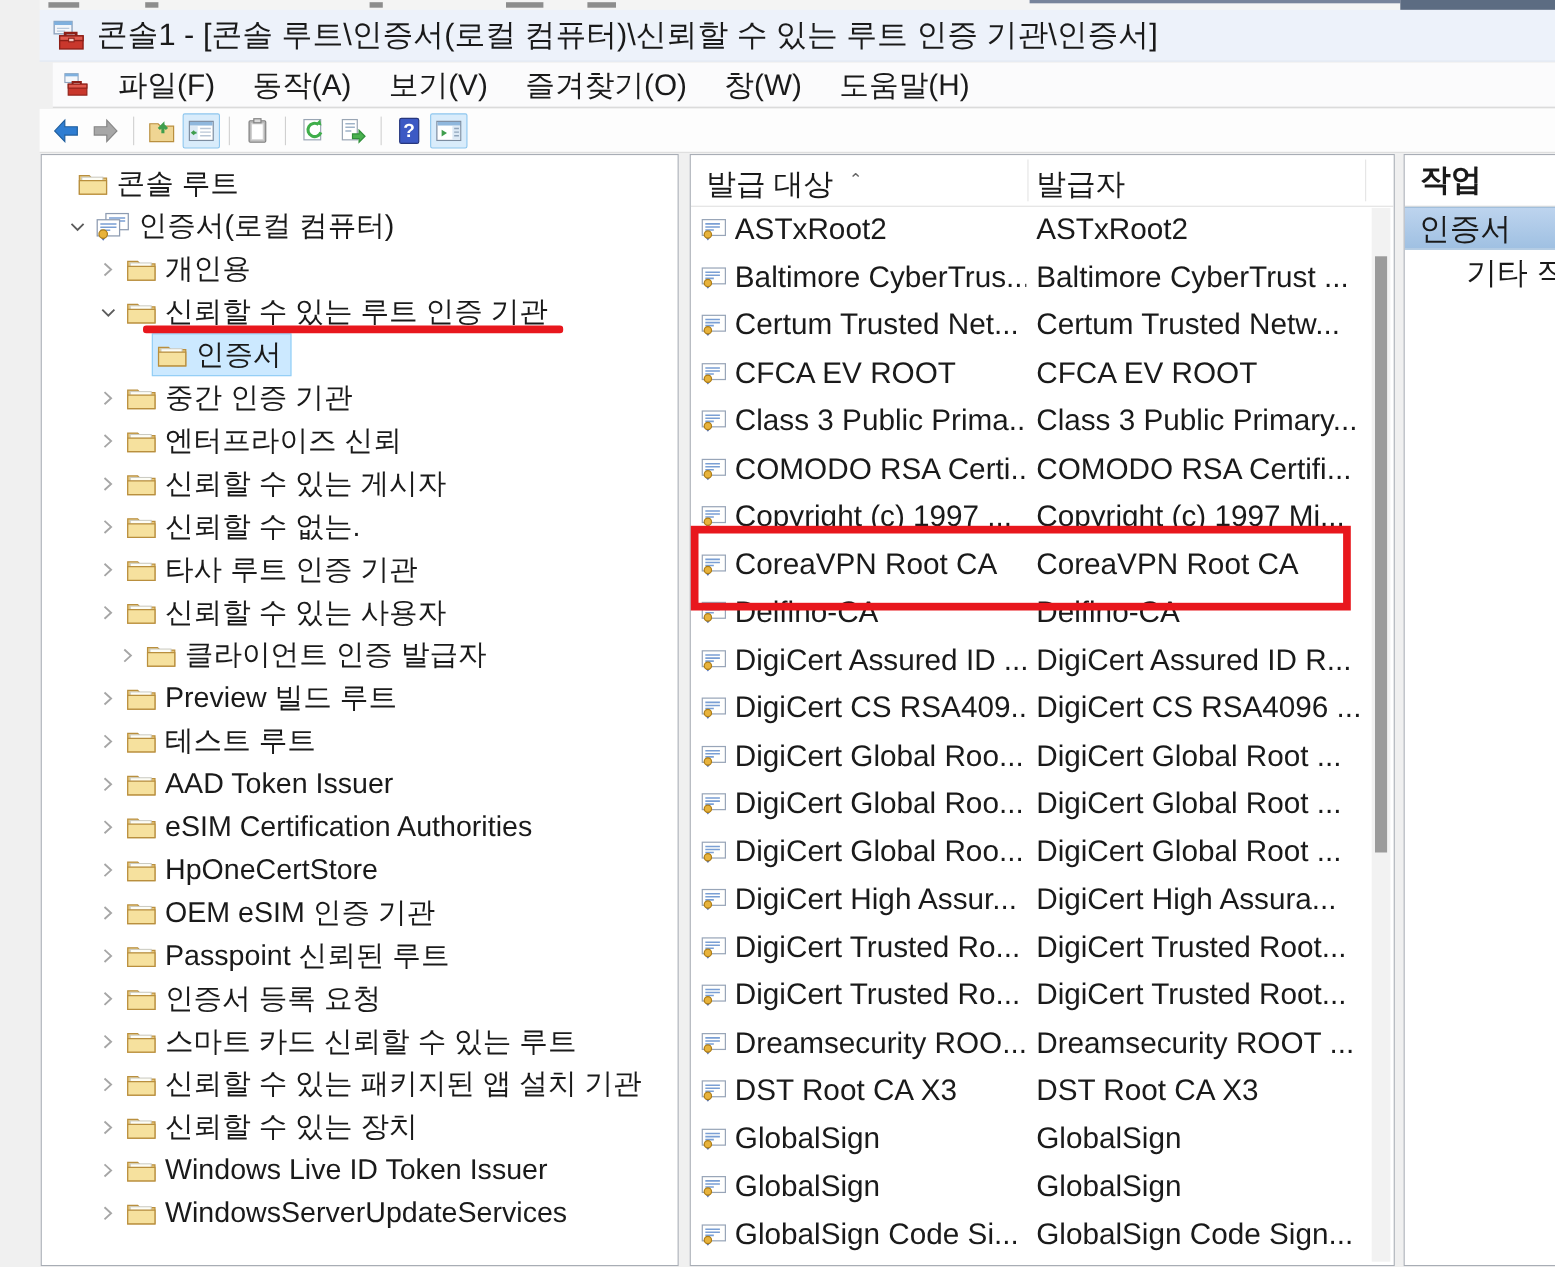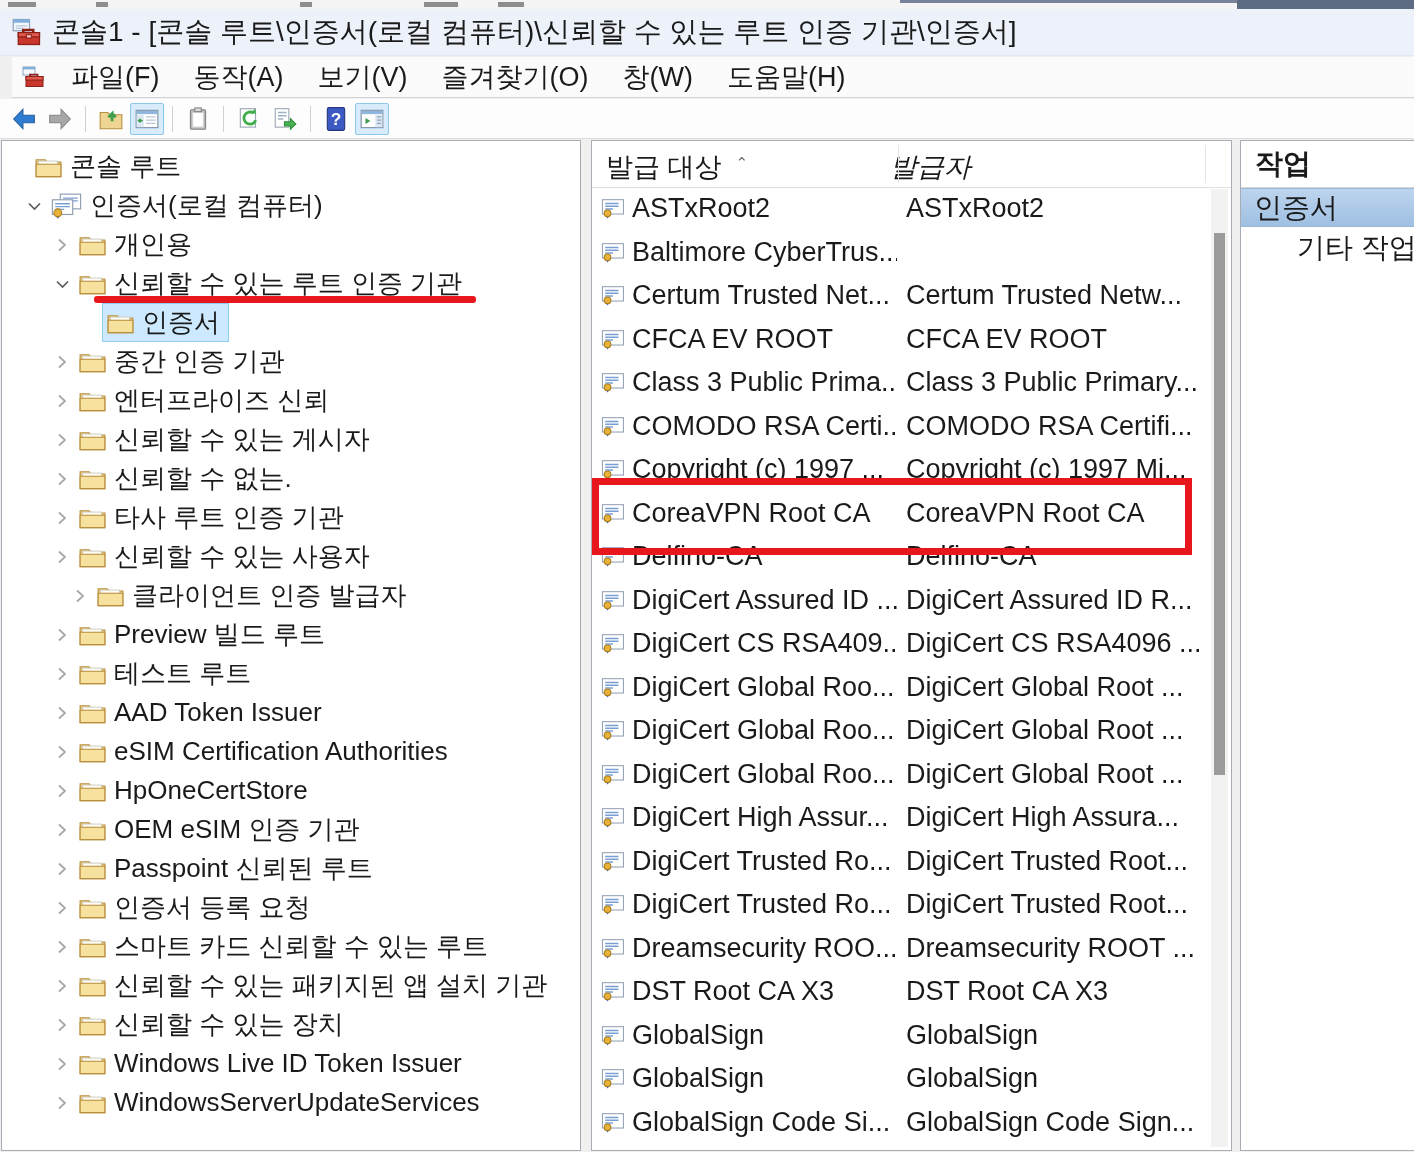--- a/index.html
+++ b/index.html
@@ -3,21 +3,21 @@
 <meta charset="utf-8">
 <style>
   html,body{margin:0;padding:0;}
   body{
     width:1414px;height:1152px;overflow:hidden;position:relative;
     background:#f0f0f0;
     font-family:"Liberation Sans","DejaVu Sans",sans-serif;
     color:#1a1a1a;
     -webkit-font-smoothing:antialiased;
   }
-  .screen{position:absolute;inset:0;}
+  .screen{position:absolute;inset:0;margin-left:36px;}
 
   
   .sliver{position:absolute;left:0;top:0;width:1414px;height:9px;background:#f4f4f4;}
   .sliver .dash{position:absolute;top:2px;height:5px;background:#6b6b6b;opacity:.75;}
   .sliver .topline{position:absolute;left:900px;top:0;width:337px;height:3px;background:#77839b;}
   .sliver .darkblock{position:absolute;left:1237px;top:0;width:177px;height:9px;background:#5c6c82;}
 
   
   .titlebar{position:absolute;left:0;top:9px;width:1414px;height:47px;background:#edf2fa;
     display:flex;align-items:center;padding-left:12px;box-sizing:border-box;border-bottom:1px solid #e2e7f1;}
@@ -45,21 +45,21 @@
   .expander{width:24px;height:24px;display:flex;align-items:center;justify-content:center;flex:0 0 24px;}
   .node{display:flex;align-items:center;gap:8px;padding:1px 8px 1px 4px;border:1px solid transparent;}
   .node.selected{background:#cce9ff;border-color:#90cdf5;}
   .node .nicon{display:flex;}
 
   
   .list-pane{position:absolute;left:591px;top:140px;width:641px;height:1011px;background:#ffffff;
     border:1px solid #a8adb5;box-shadow:inset 0 0 0 1px #ffffff;box-sizing:border-box;overflow:hidden;}
   .list-header{position:relative;height:46px;border-bottom:1px solid #e0e0e0;font-size:27px;text-align:right;}
   .list-header .h1{position:absolute;left:14px;top:8px;white-space:nowrap;}
-  .list-header .h2{position:absolute;left:298px;top:8px;white-space:nowrap;font-style:italic;}
+  .list-header .h2{position:absolute;left:314px;top:8px;white-space:nowrap;}
   .list-header .sort{font-size:15px;color:#666;margin-left:14px;vertical-align:8px;letter-spacing:0;}
   .list-header .cdiv{position:absolute;top:4px;bottom:4px;width:1px;background:#e4e4e4;}
   .list-rows{position:absolute;left:0;top:46px;right:0;bottom:0;}
   .list-row{position:relative;height:43.5px;display:flex;align-items:center;font-size:27px;}
   .list-row .cert{margin:0 6px 0 9px;display:flex;flex:0 0 auto;}
   .list-row .c1{white-space:nowrap;overflow:hidden;width:265px;}
   .list-row .c2{position:absolute;left:314px;white-space:nowrap;overflow:hidden;max-width:296px;}
   .vsb{position:absolute;right:3px;top:48px;bottom:3px;width:17px;background:#f2f2f2;}
   .vsb-thumb{position:absolute;left:3px;width:11px;top:44px;height:542px;background:#9b9b9b;}
 
@@ -660,20 +660,21 @@
         <div class="list-row">
           <span class="cert">
             <svg width="25" height="21" viewBox="0 0 22 19">
     <rect x="1" y="1.5" width="19" height="13" fill="#fffffe" stroke="#98a5b8"></rect>
     <path d="M3.5 5h12M3.5 7.5h12M3.5 10h7" stroke="#7a9fd4" stroke-width="1.3"></path>
     <path d="M4 16.5 l1.6 2.1 1.6-2.1 v-2.6 h-3.2z" fill="#4d6fbb"></path>
     <circle cx="5.6" cy="13.8" r="3" fill="#e8b33c" stroke="#ad7d18"></circle>
             </svg>
           </span>
           <span class="c1">Baltimore CyberTrus...</span>
+          <span class="c2">Baltimore CyberTrust ...</span>
         </div>
         <div class="list-row">
           <span class="cert">
             <svg width="25" height="21" viewBox="0 0 22 19">
     <rect x="1" y="1.5" width="19" height="13" fill="#fffffe" stroke="#98a5b8"></rect>
     <path d="M3.5 5h12M3.5 7.5h12M3.5 10h7" stroke="#7a9fd4" stroke-width="1.3"></path>
     <path d="M4 16.5 l1.6 2.1 1.6-2.1 v-2.6 h-3.2z" fill="#4d6fbb"></path>
     <circle cx="5.6" cy="13.8" r="3" fill="#e8b33c" stroke="#ad7d18"></circle>
             </svg>
           </span>

